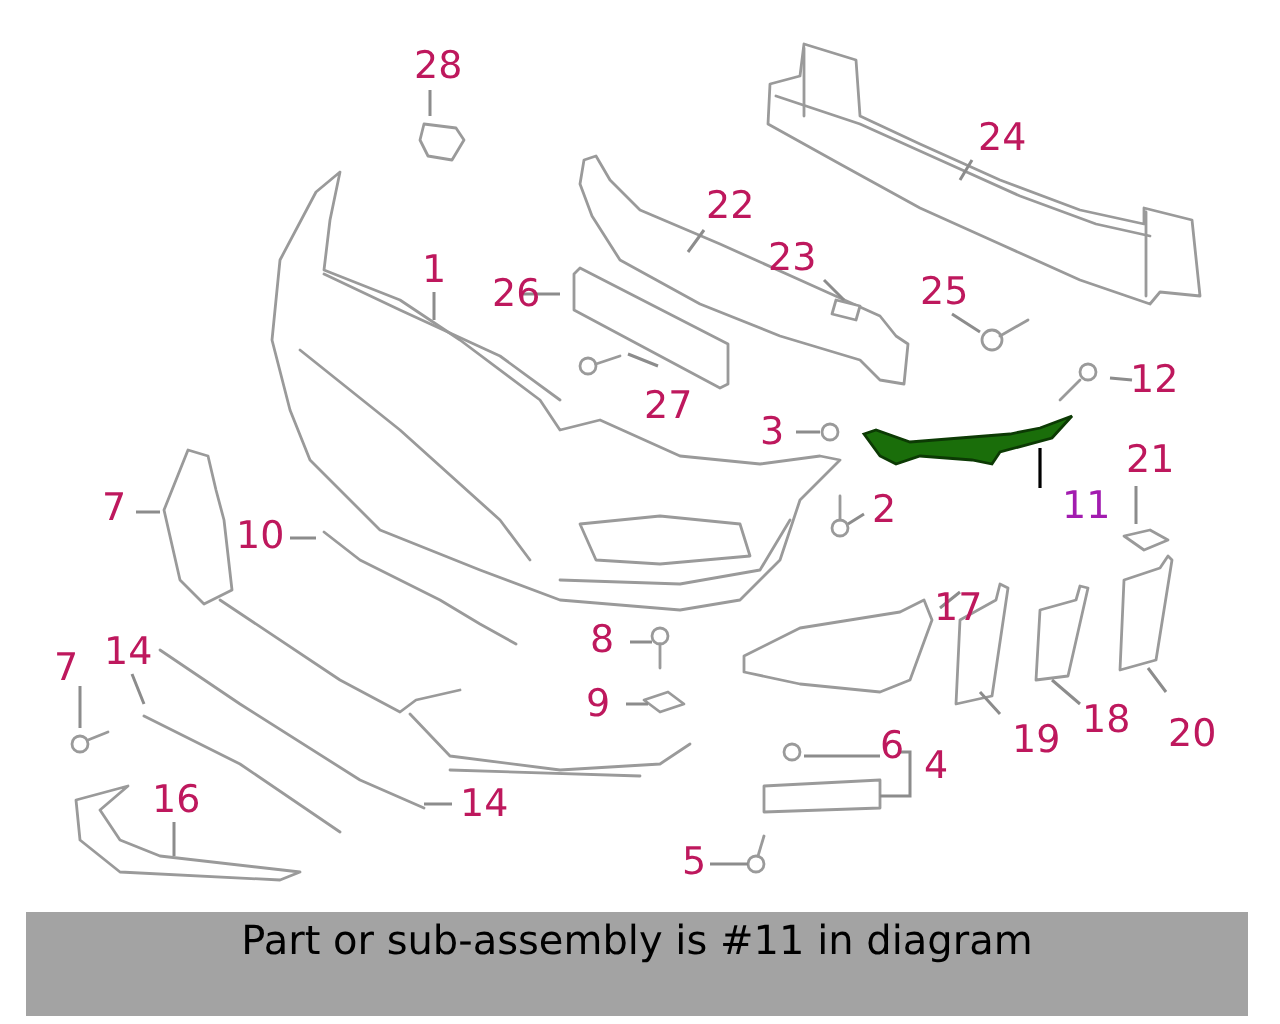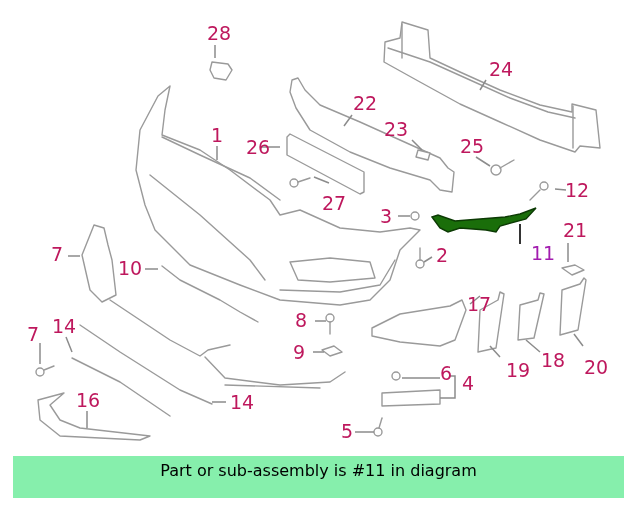--- a/index.html
+++ b/index.html
@@ -1,21 +1,21 @@
 <!DOCTYPE html>
 <html><head>
 <meta charset="utf-8">
 <style>
   html, body { margin:0; padding:0; background:#ffffff; }
   body { width:640px; height:512px; position:relative; overflow:hidden; font-family:"DejaVu Sans", sans-serif; }
   #diagram { position:absolute; left:0; top:0; width:640px; height:455px; }
   .lbl { position:absolute; font-size:19px; color:#be185d; line-height:1; white-space:nowrap; }
   .lbl.hl { color:#a21caf;margin-left:20px; }
-  #banner { position:absolute; left:13px; top:456px; width:611px; height:42px; background:#86efac;
-    color:#000; text-align:center; font-size:16px; line-height:19px; padding-top:5px; box-sizing:border-box; }
+  #banner { position:absolute; left:13px; top:456px; width:611px; height:52px; background:#a3a3a3;
+    color:#000; text-align:center; font-size:20px; line-height:19px; padding-top:5px; box-sizing:border-box; }
   #banner div { white-space:nowrap; }
   svg .p { fill:none; stroke:#9a9a9a; stroke-width:1.4; stroke-linejoin:round; stroke-linecap:round; }
   svg .pf { fill:#ffffff; stroke:#9a9a9a; stroke-width:1.4; stroke-linejoin:round; }
   svg .ar { fill:none; stroke:#8c8c8c; stroke-width:1.5; }
   svg .hl { fill:#1a6e0a; stroke:#0c3a04; stroke-width:1.4; }
   svg .arb { stroke:#000; stroke-width:1.6; fill:none; }
 </style>
 </head>
 <body>
 

